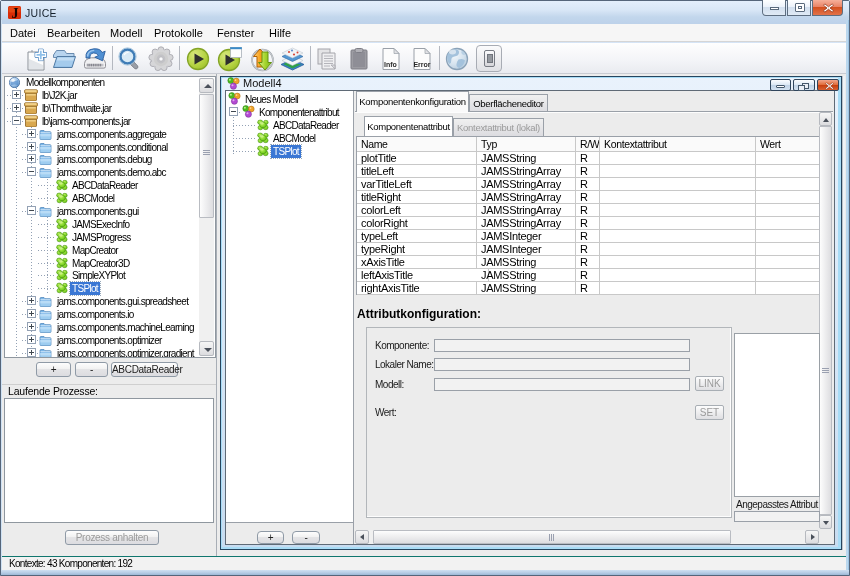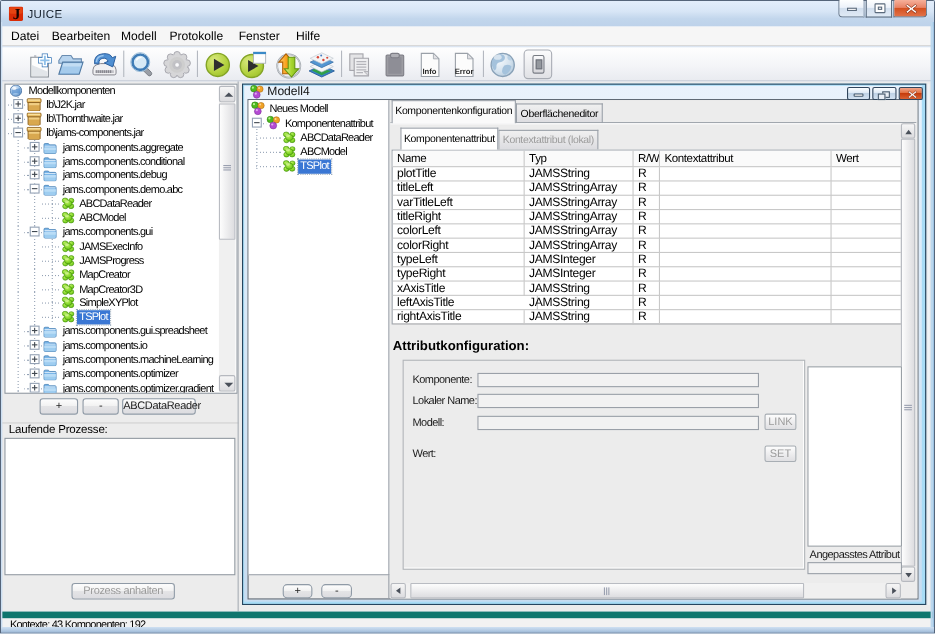--- a/index.html
+++ b/index.html
@@ -29,21 +29,21 @@
 .sbtn { position:absolute; left:0; width:15px; height:15px; background:linear-gradient(180deg,#f6f6f6,#dcdcdf); border:1px solid #b6b9bf; border-radius:2px; }
 .arrow { width:0; height:0; position:absolute; }
 #lbuttons { position:absolute; left:0; top:288px; width:214px; height:16px; }
 .pbtn { position:absolute; height:15px; background:linear-gradient(180deg,#fdfdfd 0%,#f2f2f2 45%,#e4e4e6 50%,#dcdce0 100%); border:1px solid #8f9aa6; border-radius:3px; font-size:10px; letter-spacing:-0.3px; text-align:center; color:#222; line-height:14px; }
 #proclabel { position:absolute; left:6px; top:311px; font-size:10.5px; letter-spacing:-0.2px; }
 #procbox { position:absolute; left:2px; top:324px; width:210px; height:125px; background:#fff; border:1px solid #8f979f; }
 #stopbtn { position:absolute; left:63px; top:456px; width:94px; height:15px; color:#9b9b9b; }
 #lsep { position:absolute; left:0px; top:310px; width:215px; height:1px; background:#cfcfcf; }
 #vdivider { position:absolute; left:214px; top:0; width:1px; height:482px; background:#a8aeb6; }
 
-#statusbar { position:absolute; left:2px; top:556px; width:846px; height:14px; background:#f2f2f2; border-top:6px solid #0f766e; }
+#statusbar { position:absolute; left:2px; top:556px; width:846px; height:14px; background:#f2f2f2; border-top:1px solid #0f766e; }
 #statustext { position:absolute; left:7px; top:1px; font-size:10px; letter-spacing:-0.7px; }
 #bottomedge { position:absolute; left:1px; top:570px; width:848px; height:5px;
   background:linear-gradient(180deg,#cfe0f2 0%,#b4cbe4 60%,#9cb8d6 100%); }
 
 .trow { position:absolute; height:13px; line-height:13px; white-space:nowrap; font-size:10px; letter-spacing:-0.68px; }
 .sel { background:#3a77d4; color:#fff; outline:1px dotted #9ab; }
 .toggle { position:absolute; width:9px; height:9px; background:#fff; border:1px solid #93a1b4; top:2px; }
 .toggle i { position:absolute; left:1px; top:3px; width:5px; height:1px; background:#404850; }
 .toggle.plus b { position:absolute; left:3px; top:1px; width:1px; height:5px; background:#404850; }
 .dotv { position:absolute; width:1px; background-image:repeating-linear-gradient(180deg,#93a1b4 0 1px,transparent 1px 3px); }

